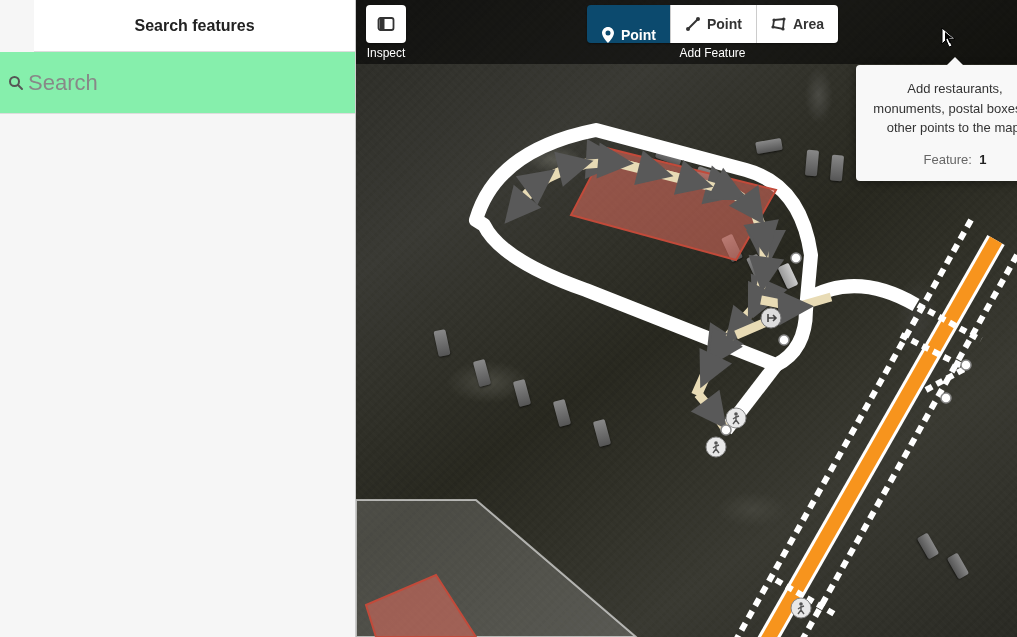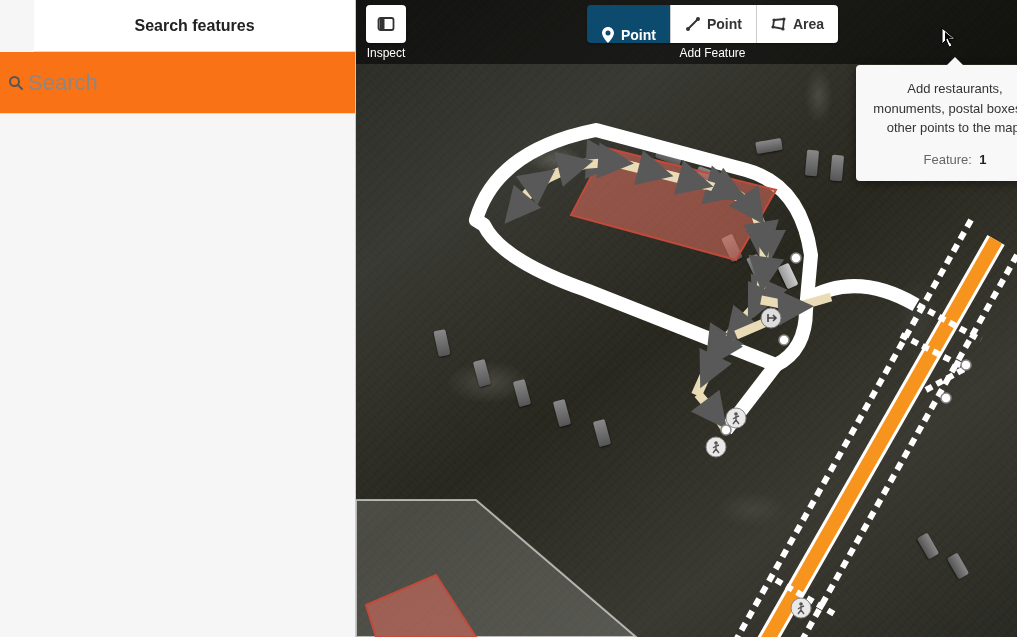--- a/index.html
+++ b/index.html
@@ -3,21 +3,21 @@
 <meta charset="utf-8">
 <style>
   * { box-sizing: border-box; margin: 0; padding: 0; }
   html, body { width: 1017px; height: 637px; font-family: -apple-system, BlinkMacSystemFont, "Segoe UI", Helvetica, Arial, sans-serif; overflow: hidden; background: #e8e8e8; }
   .app { display: flex; width: 100%; height: 100%; }
   
   
   .sidebar { width: 356px; height: 100%; background: #f6f6f6; border-right: 1px solid #ccc; display: flex; flex-direction: column; }
   .sidebar-header { height: 52px; display: flex; align-items: center; justify-content: center; background: #fff; border-bottom: 1px solid #ddd; margin-left: 34px; }
   .sidebar-title { font-weight: 700; font-size: 16px; color: #222; }
-  .search-row { display: flex; align-items: center; height: 62px; padding: 0 6px; border-bottom: 1px solid #ddd; background: #f97316; }
+  .search-row { display: flex; align-items: center; height: 62px; padding: 0 6px; border-bottom: 1px solid #ddd; background: #86efac; }
   .search-icon { width: 20px; color: #555; margin-right: 2px; display:flex; align-items:center; justify-content:center; }
   .search-input { flex: 1; border: none; background: transparent; font-size: 22px; color: #333; outline: none; }
   .search-input::placeholder { color: #888; }
   
   
   .map-area { position: relative; flex: 1; height: 100%; background: #1a1a1a; overflow: hidden; }
   
   
   .toolbar { position: absolute; top: 0; left: 0; right: 0; height: 64px; background: rgba(0,0,0,0.55); padding: 5px 10px 0 10px; z-index: 50; color:#fff; }
   .tb-inner { display:flex; align-items:flex-start; gap:12px; height:100%; }

